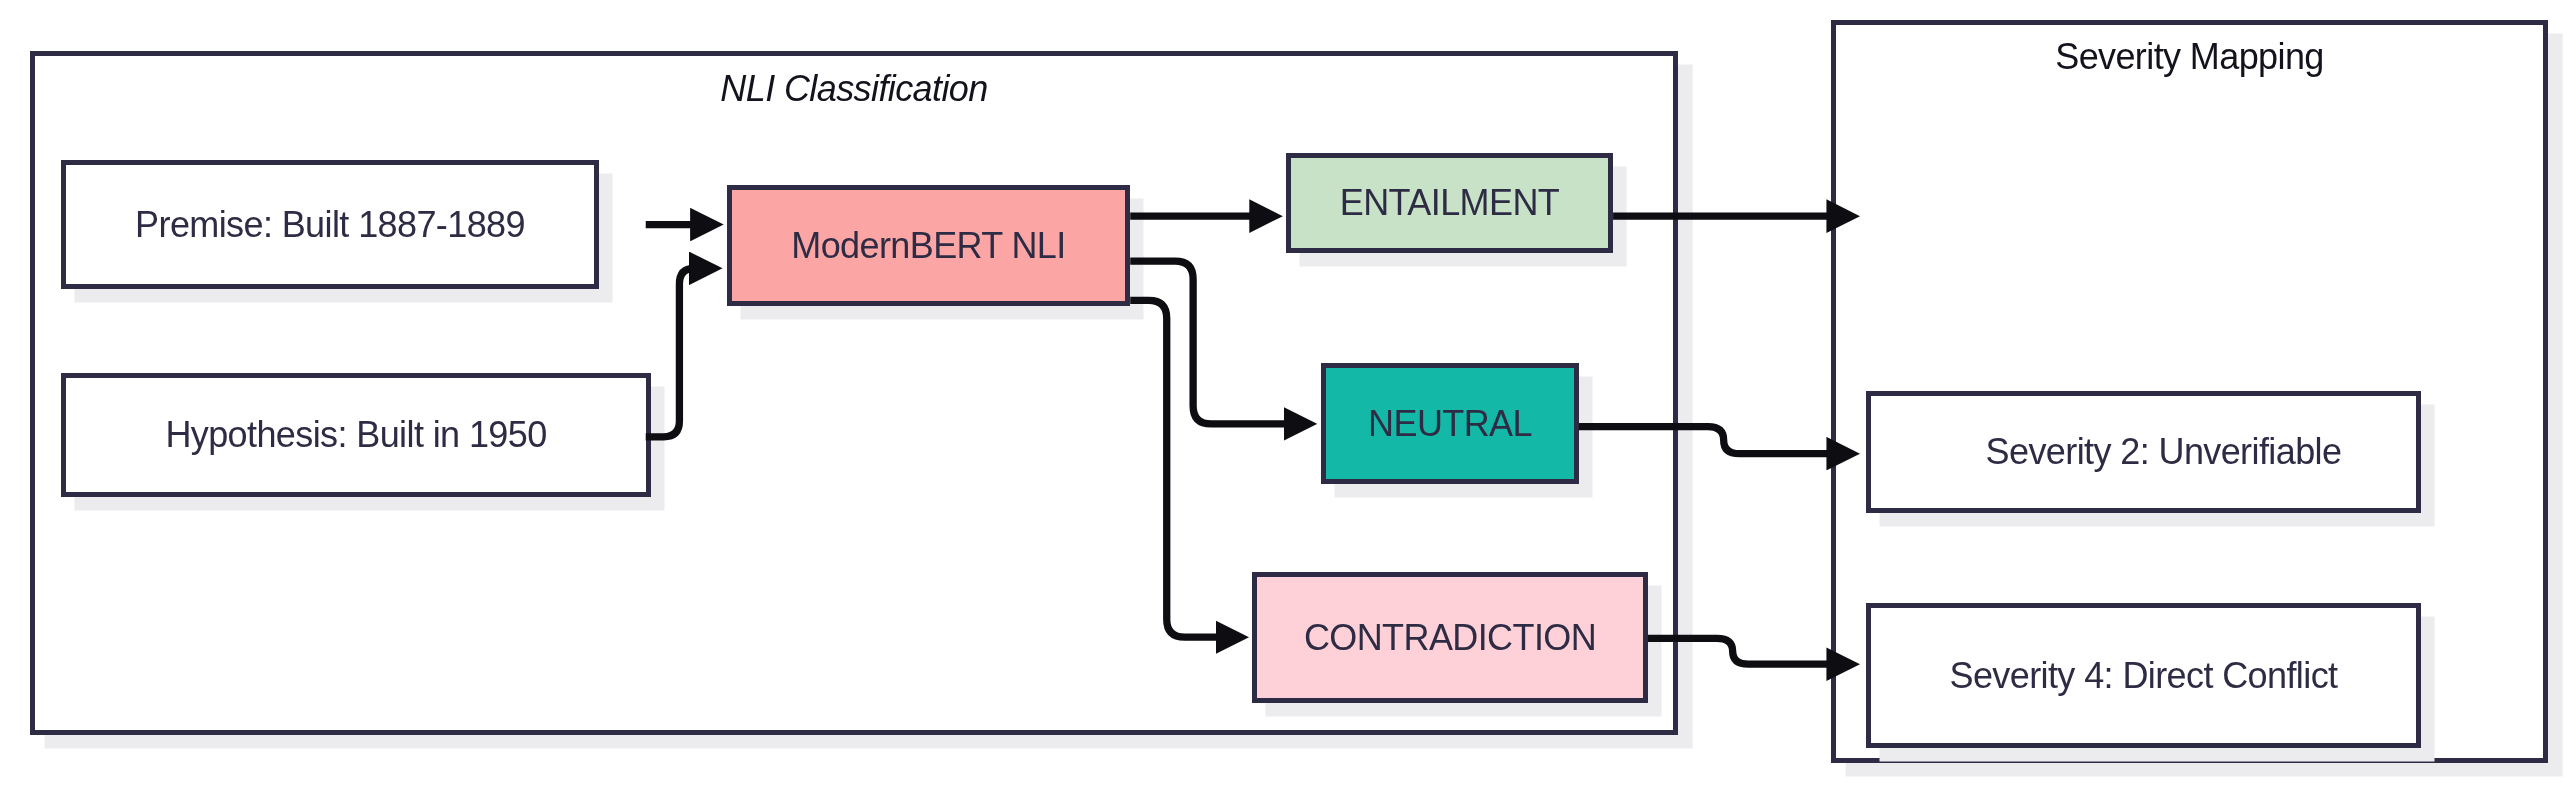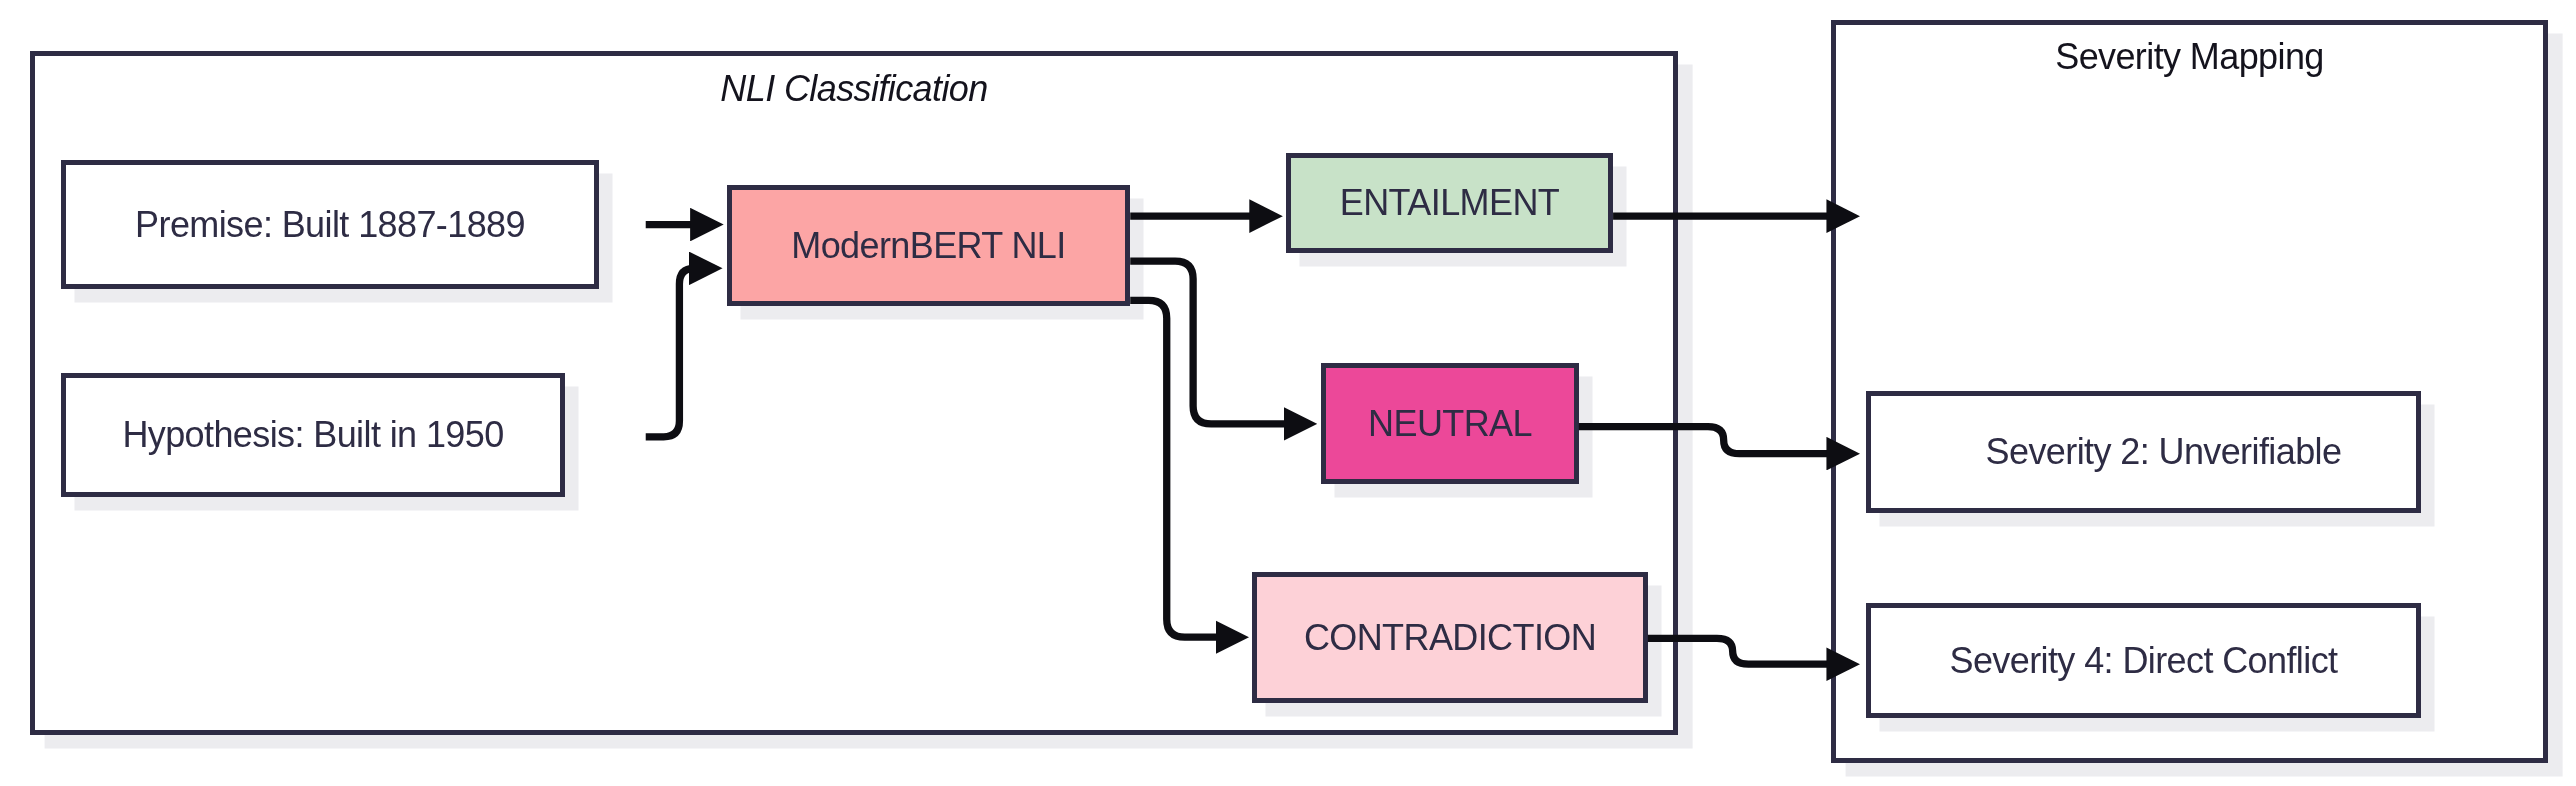--- a/index.html
+++ b/index.html
@@ -48,28 +48,28 @@
     justify-content: center;
     text-align: center;
     font-size: 36px;
     line-height: 1.7;
     color: #2e2c44;
     letter-spacing: -0.6px;
     z-index: 2;
     box-sizing: border-box;
   }
   #node-premise       { left: 61px;  top: 160px;  width: 538px; height: 129px; }
-  #node-hypothesis    { left: 61px;  top: 373px;  width: 504px; height: 124px; }
+  #node-hypothesis    { left: 61px;  top: 373px;  width: 590px; height: 124px; }
   #node-model         { left: 727px; top: 185px;  width: 403px;  height: 121px; }
   #node-entailment    { left: 1286px; top: 153px;  width: 327px;  height: 100px; }
   #node-neutral       { left: 1321px; top: 363px;  width: 258px;  height: 121px; }
   #node-contradiction { left: 1252px; top: 572px; width: 396px;  height: 131px; }
   #node-severity0     { left: 1866px; top: 117px;  width: 647px; height: 187px; }
   #node-severity2     { left: 1866px; top: 391px;  width: 555px;  height: 122px; }
-  #node-severity4     { left: 1866px; top: 603px; width: 555px;  height: 115px; }
+  #node-severity4     { left: 1866px; top: 603px; width: 555px;  height: 145px; }
   #node-severity0 .node-label { max-width: 550px; }
 
   
   svg.edges {
     position: absolute;
     left: 0;
     top: 0;
     z-index: 5;
     pointer-events: none;
   }
@@ -102,21 +102,21 @@
   </div>
 
   <div class="node" id="node-model" style="background: #fca5a5;">
     <span class="node-label">ModernBERT NLI</span>
   </div>
 
   <div class="node" id="node-entailment" style="background: rgb(200, 226, 200);">
     <span class="node-label">ENTAILMENT</span>
   </div>
 
-  <div class="node" id="node-neutral" style="background: #ec4899;">
+  <div class="node" id="node-neutral" style="background: #14b8a6;">
     <span class="node-label">NEUTRAL</span>
   </div>
 
   <div class="node" id="node-contradiction" style="background: rgb(253, 209, 215);">
     <span class="node-label">CONTRADICTION</span>
   </div>
 
 
   <div class="node" id="node-severity2" style="background: rgb(255, 255, 255); padding-left: 40px;">
     <span class="node-label">Severity 2: Unverifiable</span>

